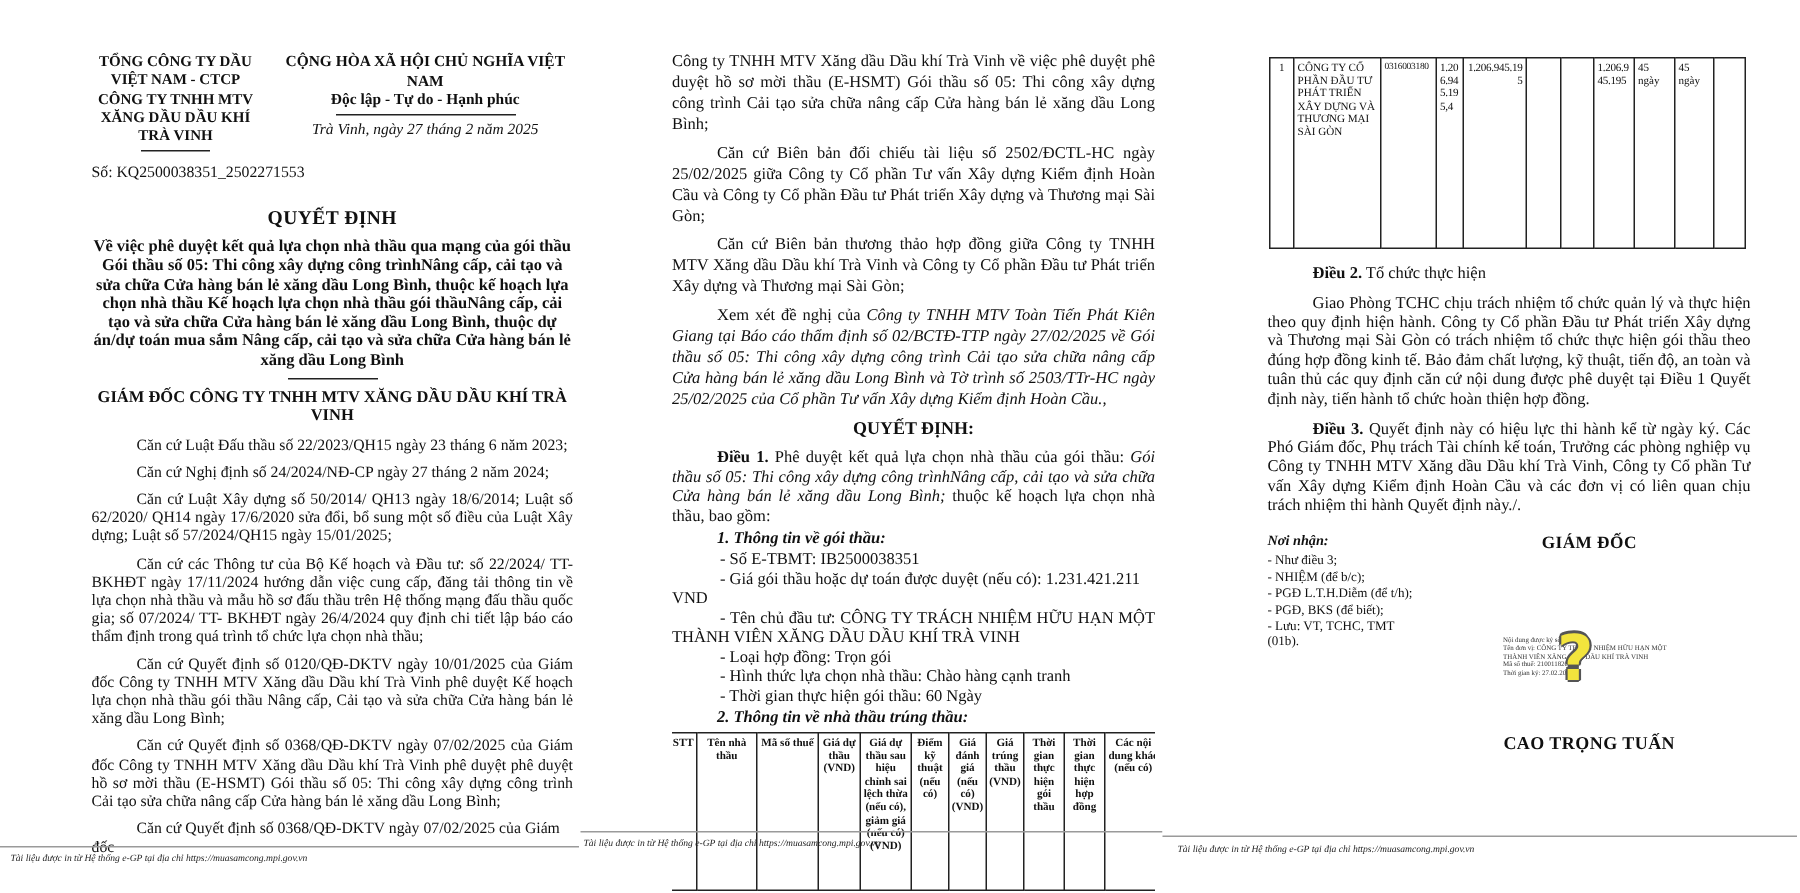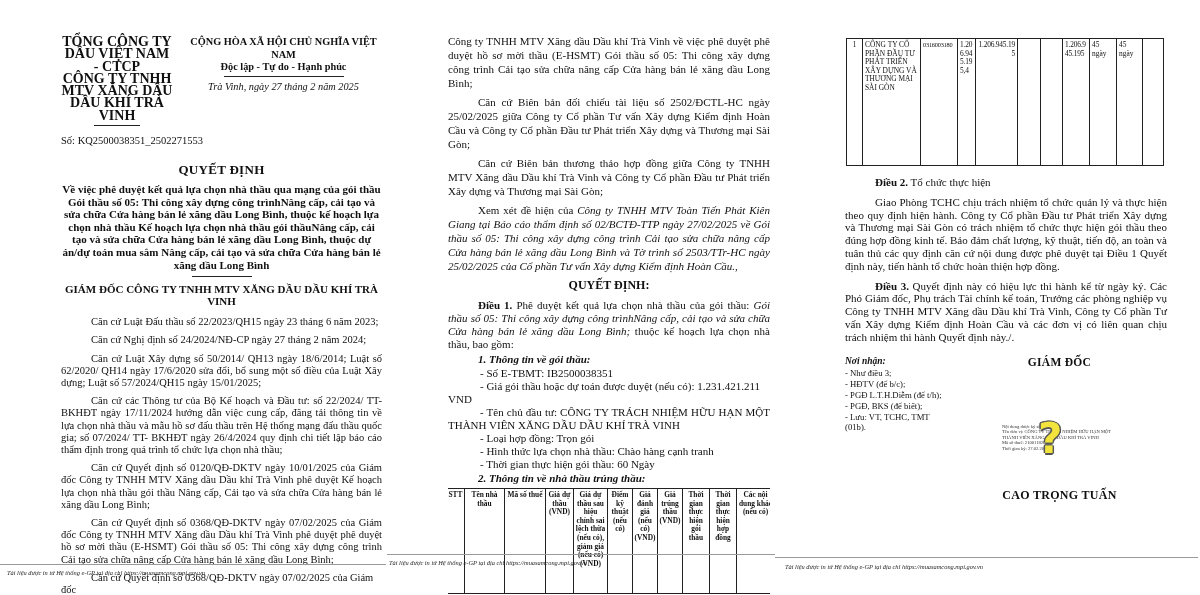--- a/index.html
+++ b/index.html
@@ -8,21 +8,21 @@
   .page{position:absolute;top:0;bottom:0;background:#fff;box-sizing:border-box;}
   #p1{left:0;width:390px;padding:36px 8px 0 61px;}
   #p2{left:390px;width:385px;padding:34px 5px 0 58px;}
   #p3{left:775px;width:425px;padding:38px 33px 0 70px;}
   .c{text-align:center;}.b{font-weight:bold;}.i{font-style:italic;}
   .just{text-align:justify;}
   .ind{text-indent:30px;}
   .rule{border-top:1px solid #222;height:0;}
   
   .hdr{display:flex;gap:12px;}
-  .hl{width:112px;font-size:14px;line-height:12.3px;}
+  .hl{width:112px;font-size:10px;line-height:12.3px;}
   .hrt{flex:1;font-size:10.3px;line-height:12.5px;text-align:center;}
   .rule-org{width:46px;margin:3px auto 0;}
   .rule-motto{width:120px;margin:2px auto 3px;}
   .rule-sub{width:60px;margin:5px auto 6px;}
   .date-line{font-size:10.3px;margin-top:4px;}
   .docnum{font-size:10.5px;margin-top:9px;}
   .title1{font-size:13px;margin-top:16px;letter-spacing:.3px;}
   .subtitle{font-size:11px;line-height:12.6px;margin-top:5px;}
   .issuer{font-size:11px;margin-bottom:9px;}
   .body1{font-size:10.5px;line-height:12.2px;margin:0 0 6px;}
@@ -93,21 +93,21 @@
   <p class="body1 ind just">Căn cứ Quyết định số 0120/QĐ-DKTV ngày 10/01/2025 của Giám đốc Công ty TNHH MTV Xăng dầu Dầu khí Trà Vinh phê duyệt Kế hoạch lựa chọn nhà thầu gói thầu Nâng cấp, Cải tạo và sửa chữa Cửa hàng bán lẻ xăng dầu Long Bình;</p>
   <p class="body1 ind just">Căn cứ Quyết định số 0368/QĐ-DKTV ngày 07/02/2025 của Giám đốc Công ty TNHH MTV Xăng dầu Dầu khí Trà Vinh phê duyệt phê duyệt hồ sơ mời thầu (E-HSMT) Gói thầu số 05: Thi công xây dựng công trình Cải tạo sửa chữa nâng cấp Cửa hàng bán lẻ xăng dầu Long Bình;</p>
   <p class="body1 ind">Căn cứ Quyết định số 0368/QĐ-DKTV ngày 07/02/2025 của Giám đốc</p>
   <div class="pfoot">Tài liệu được in từ Hệ thống e-GP tại địa chỉ https://muasamcong.mpi.gov.vn</div>
 </div>
 
 <div class="page" id="p2">
   <p class="body2 just">Công ty TNHH MTV Xăng dầu Dầu khí Trà Vinh về việc phê duyệt phê duyệt hồ sơ mời thầu (E-HSMT) Gói thầu số 05: Thi công xây dựng công trình Cải tạo sửa chữa nâng cấp Cửa hàng bán lẻ xăng dầu Long Bình;</p>
   <p class="body2 ind just">Căn cứ Biên bản đối chiếu tài liệu số 2502/ĐCTL-HC ngày 25/02/2025 giữa Công ty Cổ phần Tư vấn Xây dựng Kiểm định Hoàn Cầu và Công ty Cổ phần Đầu tư Phát triển Xây dựng và Thương mại Sài Gòn;</p>
   <p class="body2 ind just">Căn cứ Biên bản thương thảo hợp đồng giữa Công ty TNHH MTV Xăng dầu Dầu khí Trà Vinh và Công ty Cổ phần Đầu tư Phát triển Xây dựng và Thương mại Sài Gòn;</p>
-  <p class="body2 ind just"><span>Xem xét đề hiện của </span><span class="i">Công ty TNHH MTV Toàn Tiến Phát Kiên Giang tại Báo cáo thẩm định số 02/BCTĐ-TTP ngày 27/02/2025 về Gói thầu số 05: Thi công xây dựng công trình Cải tạo sửa chữa nâng cấp Cửa hàng bán lẻ xăng dầu Long Bình và Tờ trình số 2503/TTr-HC ngày 25/02/2025 của Cổ phần Tư vấn Xây dựng Kiểm định Hoàn Cầu.,</span></p>
+  <p class="body2 ind just"><span>Xem xét đề nghị của </span><span class="i">Công ty TNHH MTV Toàn Tiến Phát Kiên Giang tại Báo cáo thẩm định số 02/BCTĐ-TTP ngày 27/02/2025 về Gói thầu số 05: Thi công xây dựng công trình Cải tạo sửa chữa nâng cấp Cửa hàng bán lẻ xăng dầu Long Bình và Tờ trình số 2503/TTr-HC ngày 25/02/2025 của Cổ phần Tư vấn Xây dựng Kiểm định Hoàn Cầu.,</span></p>
   <div class="dheading b c">QUYẾT ĐỊNH:</div>
   <p class="body2b ind just"><span class="b">Điều 1.</span><span> Phê duyệt kết quả lựa chọn nhà thầu của gói thầu: </span><span class="i">Gói thầu số 05: Thi công xây dựng công trìnhNâng cấp, cải tạo và sửa chữa Cửa hàng bán lẻ xăng dầu Long Bình;</span><span> thuộc kế hoạch lựa chọn nhà thầu, bao gồm:</span></p>
   <div class="sheading">1. Thông tin về gói thầu:</div>
   <p class="info">- Số E-TBMT: IB2500038351</p>
   <p class="info">- Giá gói thầu hoặc dự toán được duyệt (nếu có): 1.231.421.211 VND</p>
   <p class="info just">- Tên chủ đầu tư: CÔNG TY TRÁCH NHIỆM HỮU HẠN MỘT THÀNH VIÊN XĂNG DẦU DẦU KHÍ TRÀ VINH</p>
   <p class="info">- Loại hợp đồng: Trọn gói</p>
   <p class="info">- Hình thức lựa chọn nhà thầu: Chào hàng cạnh tranh</p>
   <p class="info">- Thời gian thực hiện gói thầu: 60 Ngày</p>
   <div class="sheading">2. Thông tin về nhà thầu trúng thầu:</div>
@@ -177,21 +177,21 @@
     </tr>
   </tbody>
     </table>
   <p class="art ind"><span class="b">Điều 2.</span><span> Tổ chức thực hiện</span></p>
   <p class="art ind just">Giao Phòng TCHC chịu trách nhiệm tổ chức quản lý và thực hiện theo quy định hiện hành. Công ty Cổ phần Đầu tư Phát triển Xây dựng và Thương mại Sài Gòn có trách nhiệm tổ chức thực hiện gói thầu theo đúng hợp đồng kinh tế. Bảo đảm chất lượng, kỹ thuật, tiến độ, an toàn và tuân thủ các quy định căn cứ nội dung được phê duyệt tại Điều 1 Quyết định này, tiến hành tổ chức hoàn thiện hợp đồng.</p>
   <p class="art ind just"><span class="b">Điều 3.</span><span> Quyết định này có hiệu lực thi hành kể từ ngày ký. Các Phó Giám đốc, Phụ trách Tài chính kế toán, Trưởng các phòng nghiệp vụ Công ty TNHH MTV Xăng dầu Dầu khí Trà Vinh, Công ty Cổ phần Tư vấn Xây dựng Kiểm định Hoàn Cầu và các đơn vị có liên quan chịu trách nhiệm thi hành Quyết định này./.</span></p>
   <div class="signoff">
     <div class="recip">
       <div class="recip-h">Nơi nhận:</div>
       <div>- Như điều 3;</div>
-      <div>- HĐTV (để b/c);</div>
+      <div>- NHIỆM (để b/c);</div>
       <div>- PGĐ L.T.H.Diễm (để t/h);</div>
       <div>- PGĐ, BKS (để biết);</div>
       <div>- Lưu: VT, TCHC, TMT (01b).</div>
     </div>
     <div class="signcol">
       <div class="signer-title">GIÁM ĐỐC</div>
       <div class="sig">
         <span class="qmark">?</span>
         <div class="sig-lines">Nội dung được ký số bởi:</div>
         <div class="sig-lines">Tên đơn vị: CÔNG TY TRÁCH NHIỆM HỮU HẠN MỘT</div>

